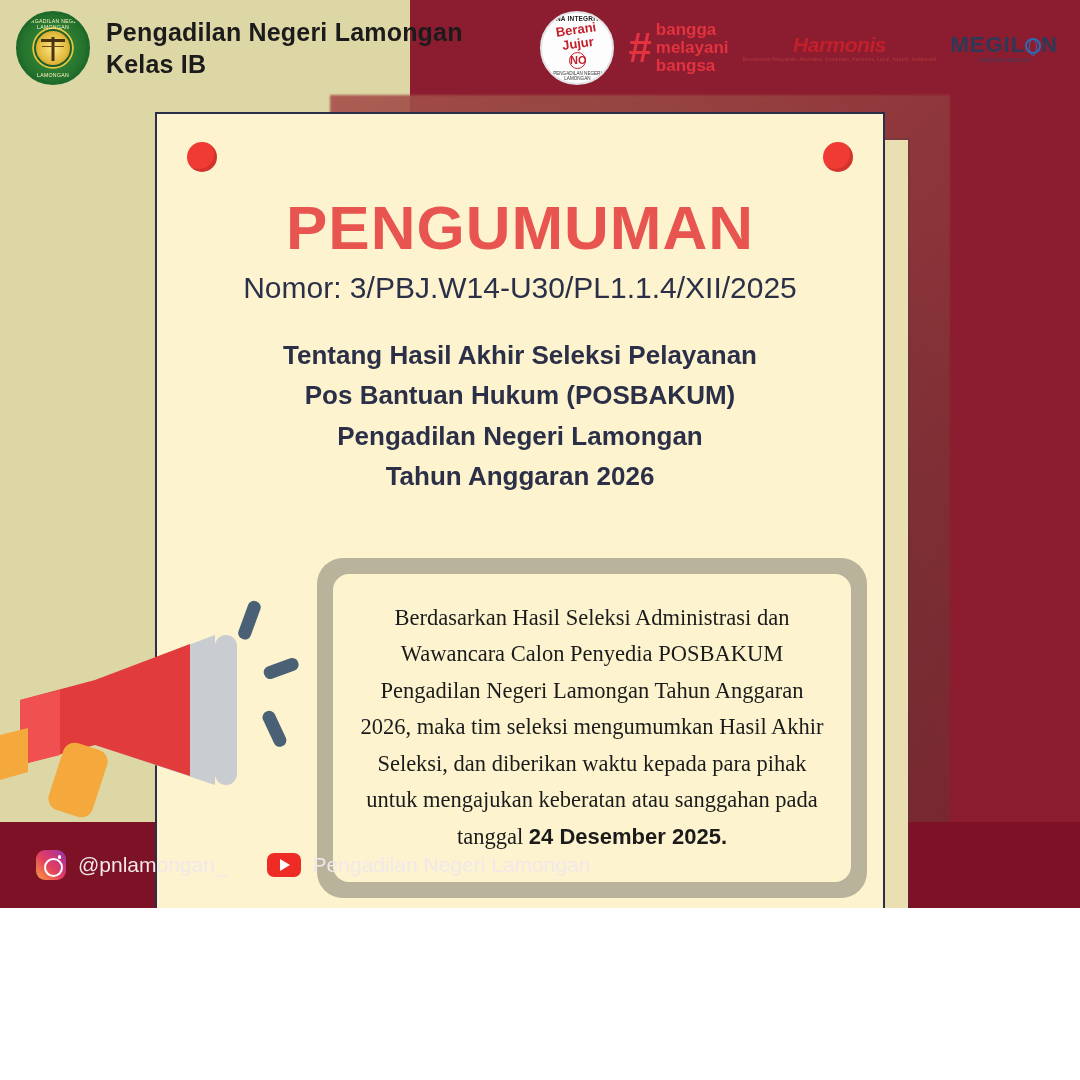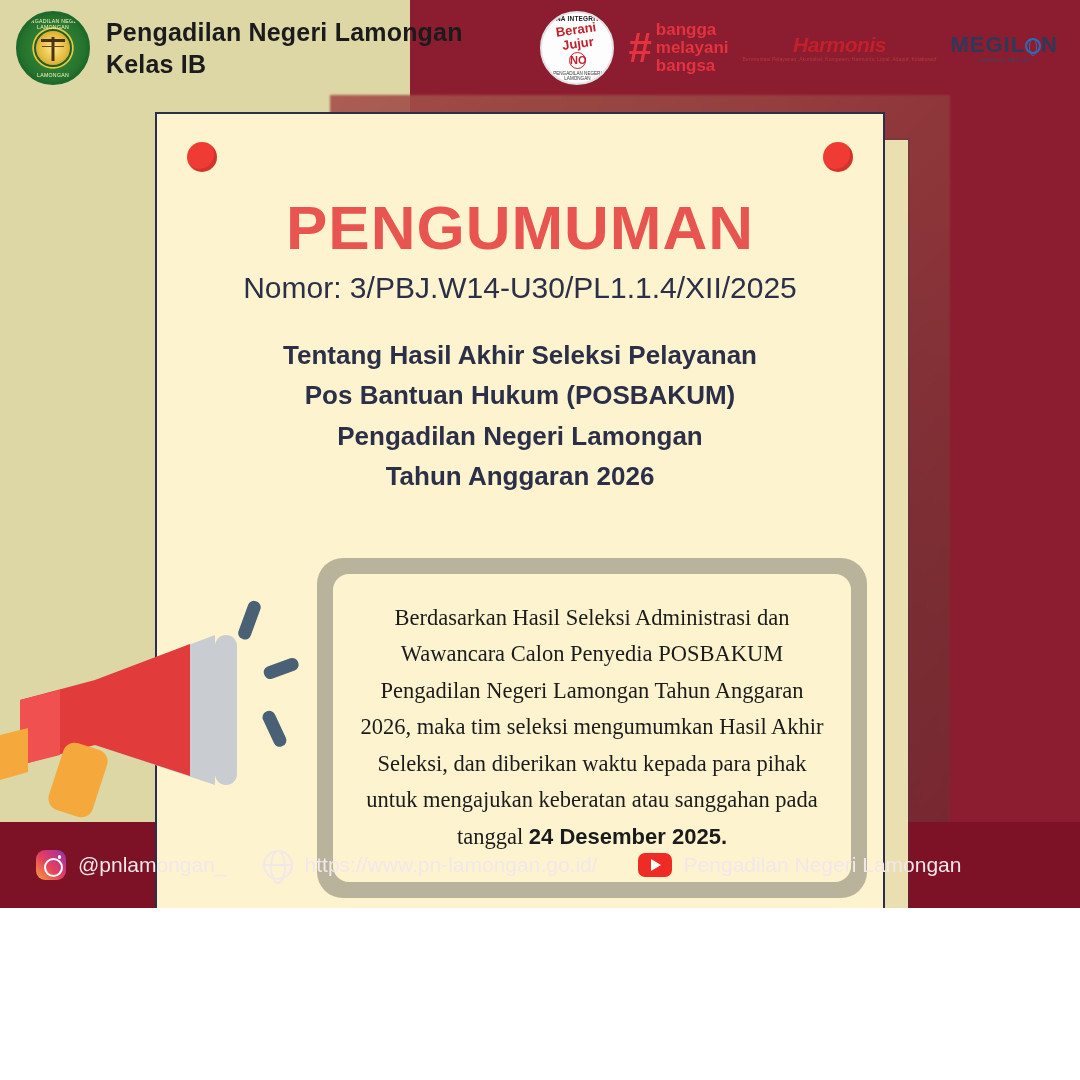--- a/index.html
+++ b/index.html
@@ -365,23 +365,19 @@
       <rect x="275" y="110" width="13" height="36" rx="6" transform="rotate(70 281 128)" fill="#4a6075"></rect>
       <rect x="268" y="170" width="13" height="38" rx="6" transform="rotate(-25 274 189)" fill="#4a6075"></rect>
     </g>
   </svg>
 
   <div class="footer">
     <div class="f-item ig">
       <span class="ig-icon"></span>
       <span>@pnlamongan_</span>
     </div>
-    <div class="f-item web">
-      <span class="globe-icon"></span>
-      <span>https://www.pn-lamongan.go.id/</span>
-    </div>
     <div class="f-item yt">
       <span class="yt-icon"></span>
       <span>Pengadilan Negeri Lamongan</span>
     </div>
   </div>
 
 </div>
 
 </body></html>

